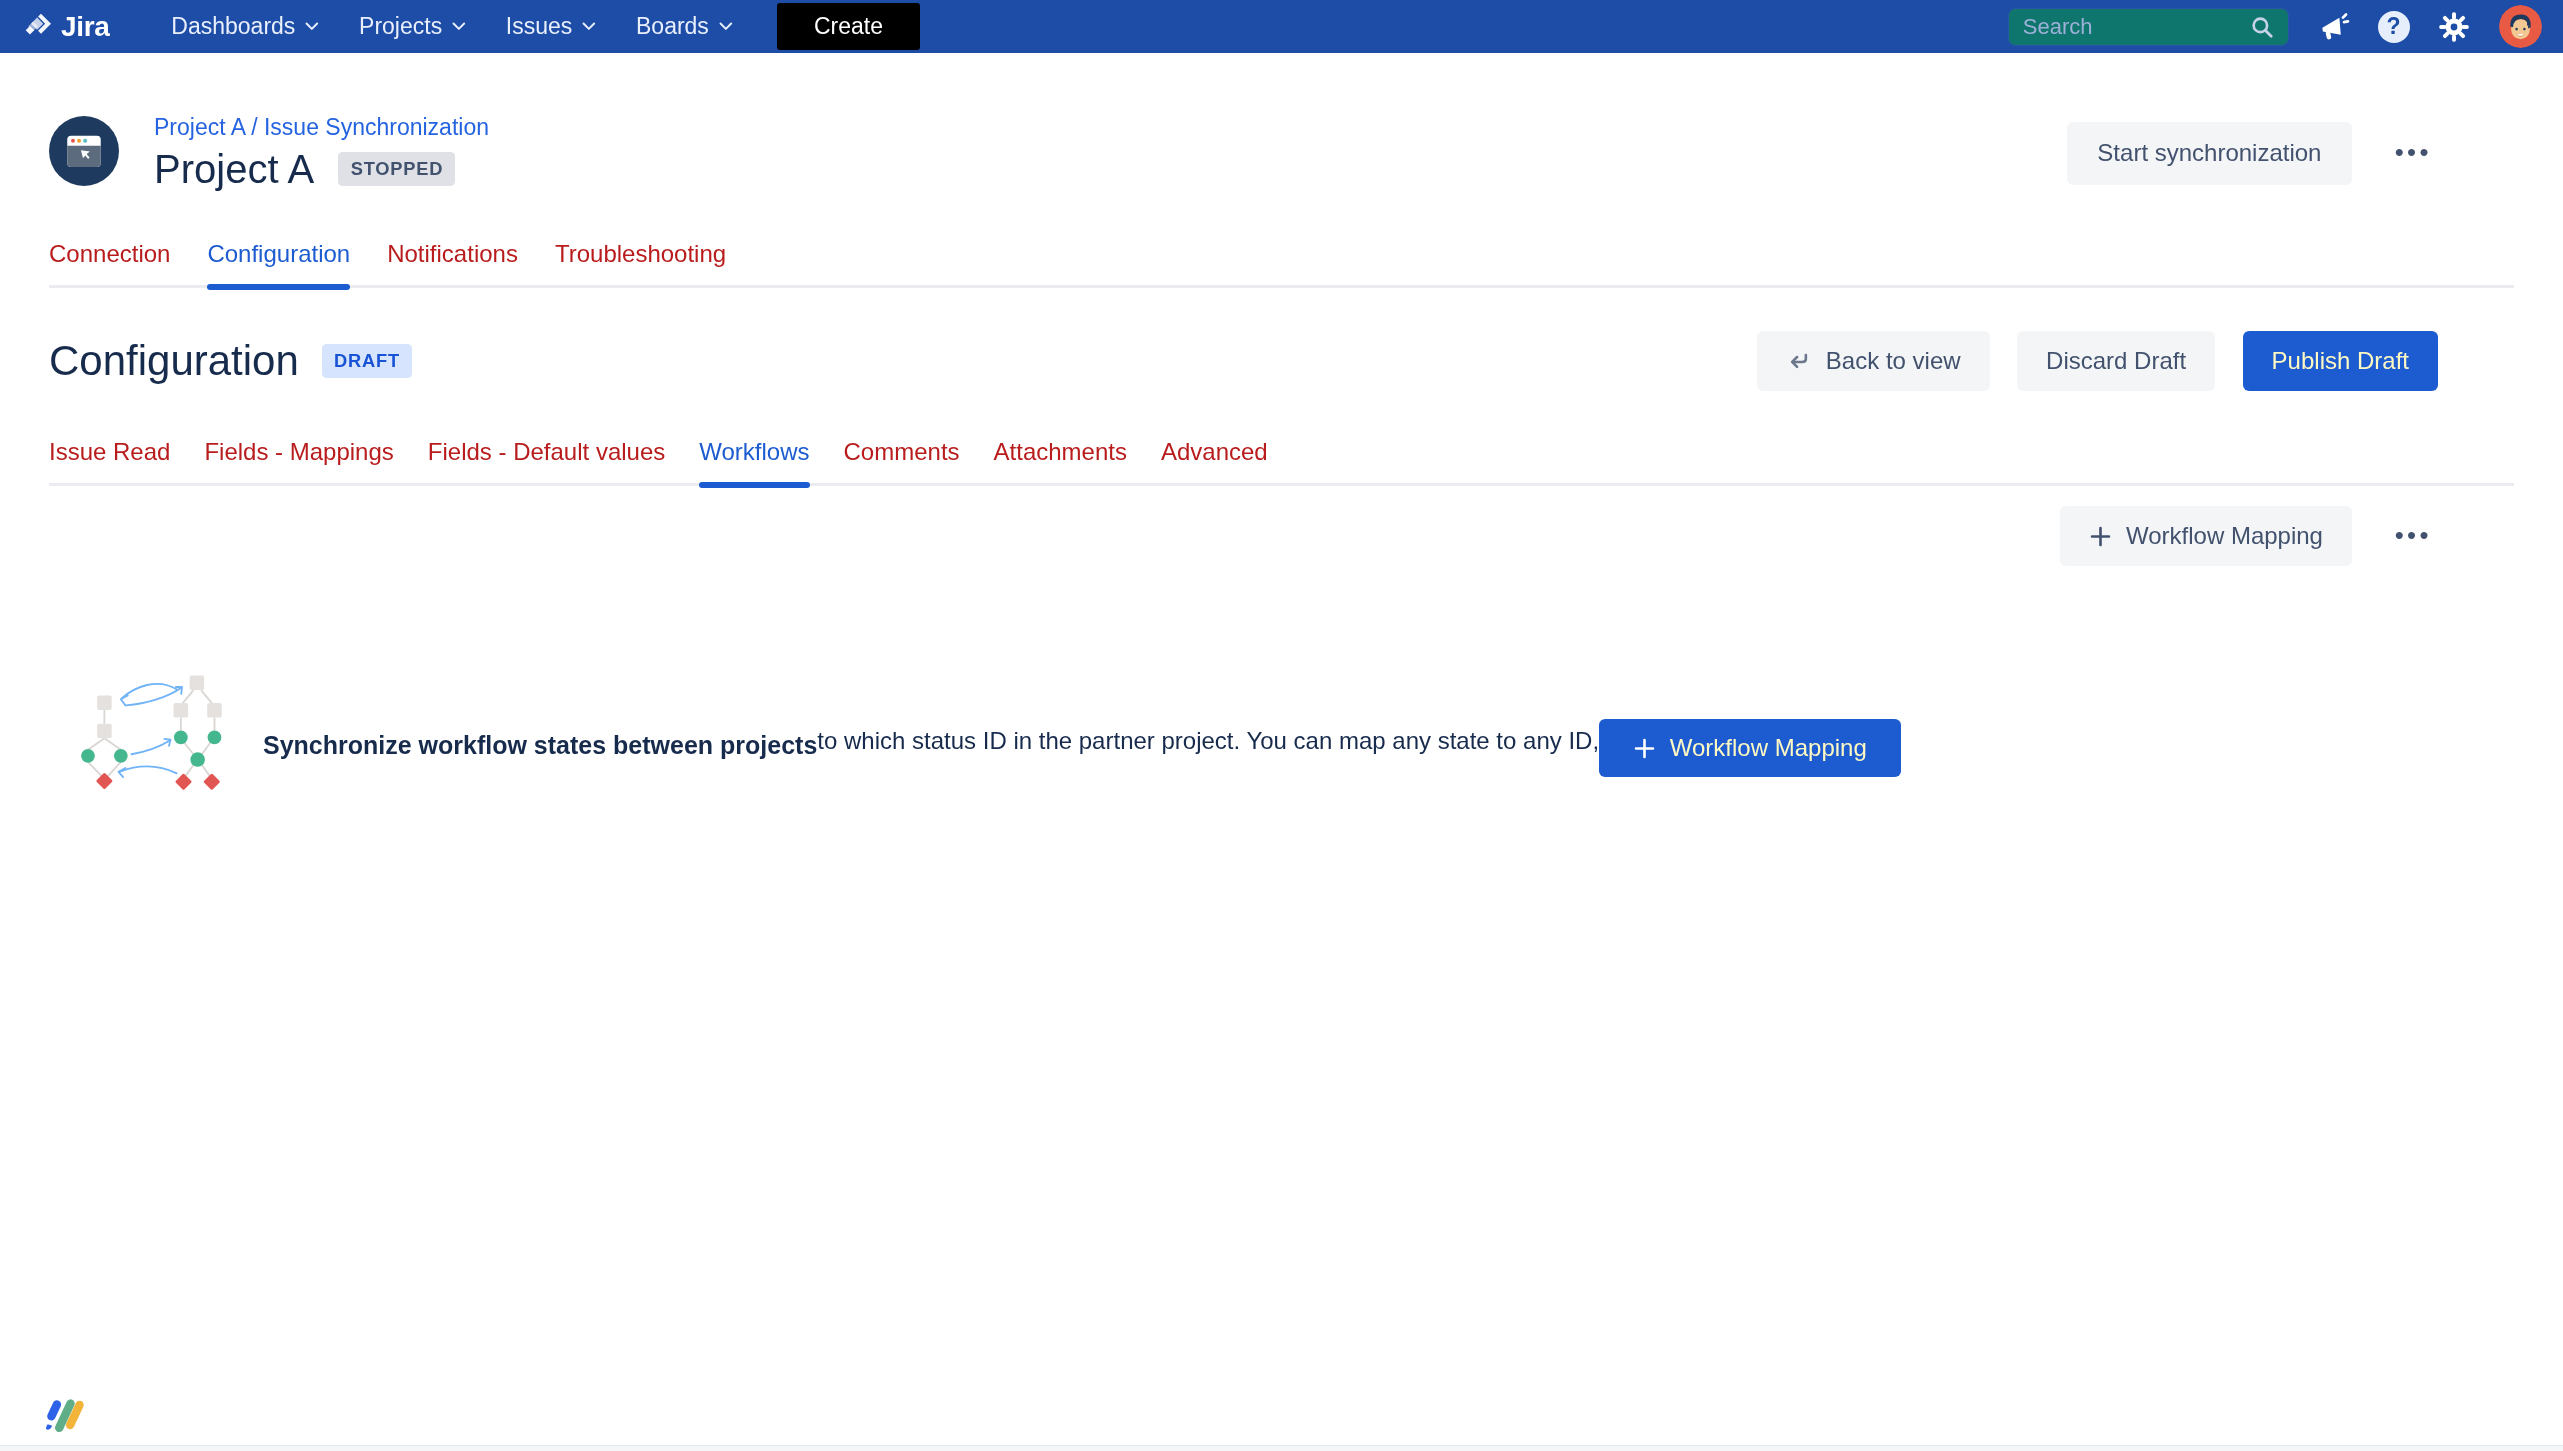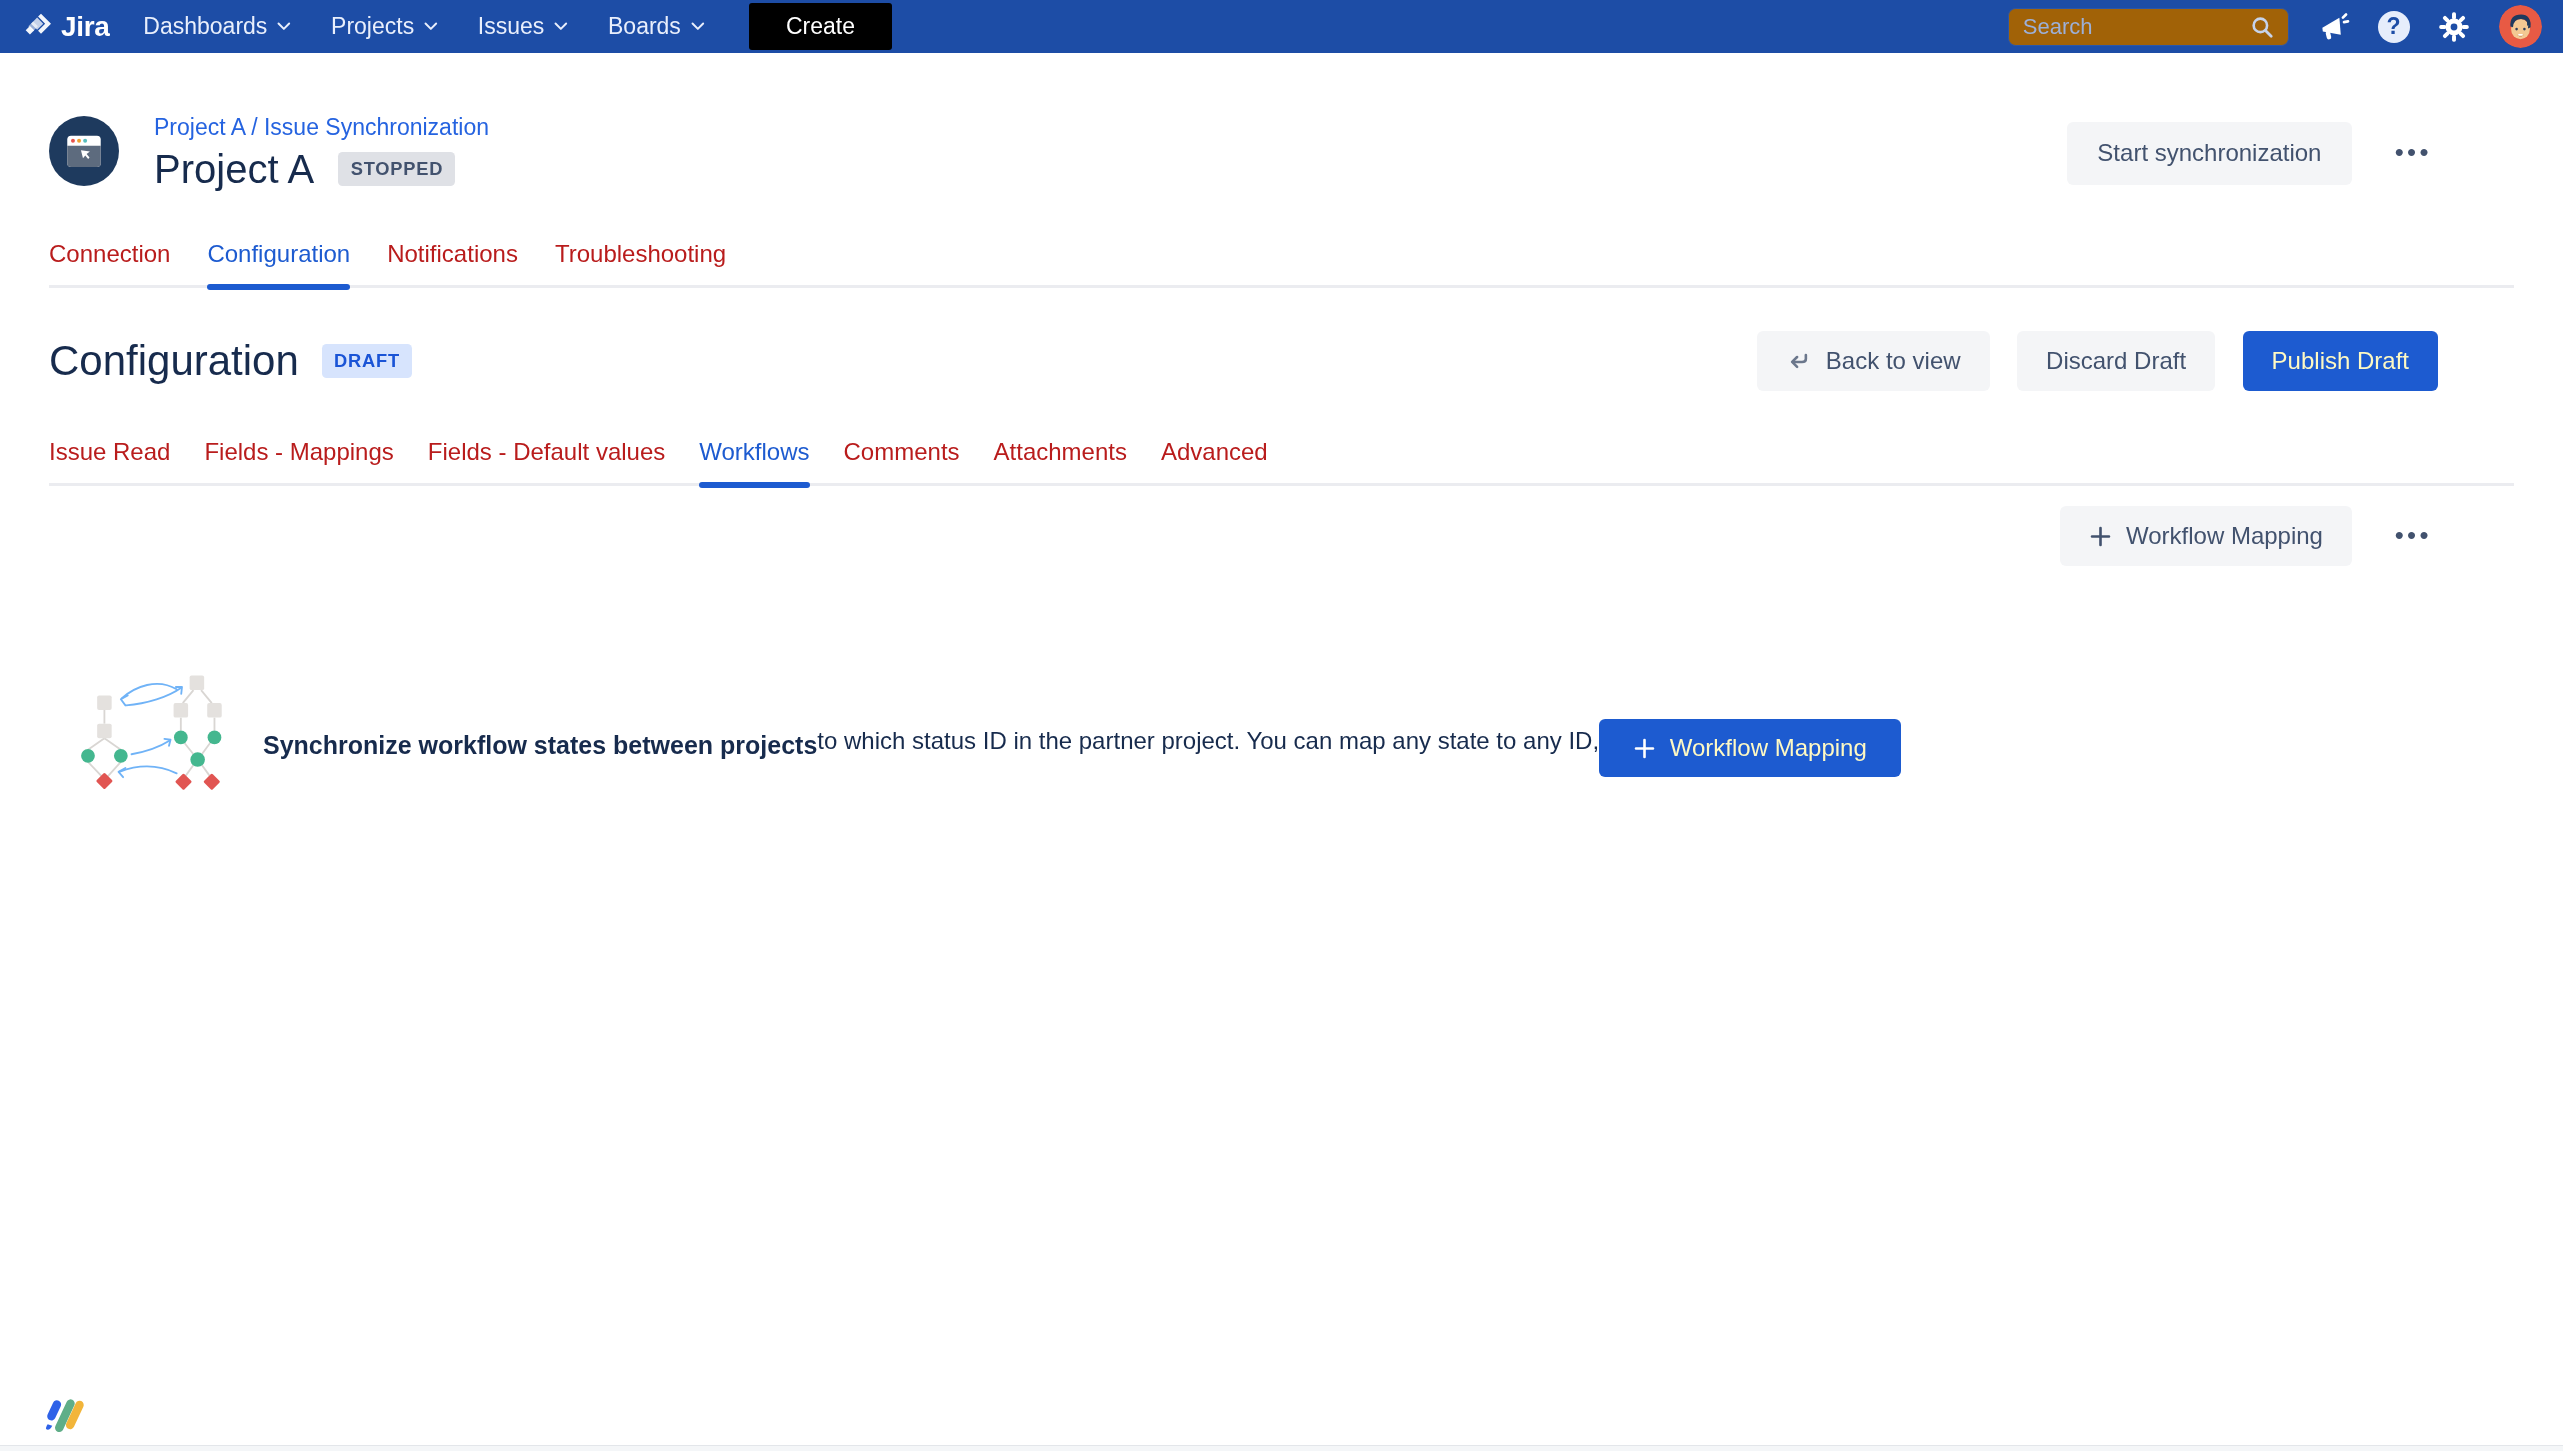--- a/index.html
+++ b/index.html
@@ -8,34 +8,34 @@
     width:2563px; height:1452px; position:relative; overflow:hidden;
     background:#ffffff; color:#172b4d;
     font-family:"Liberation Sans", sans-serif;
   }
 
   
   .topnav {
     height:53px; background:#1d4da6; display:flex; align-items:center;
     padding:0 21.4px 0 23px;
   }
-  .logo { display:flex; align-items:center; gap:6.1px; margin-right:14px; cursor:pointer;justify-content:flex-end; }
+  .logo { display:flex; align-items:center; gap:6.1px; margin-right:42px; cursor:pointer;justify-content:flex-end; }
   .logo-text { color:#fff; font-size:28px; font-weight:700; letter-spacing:-0.4px; }
   .nav-item {
     display:flex; align-items:center; gap:10px; color:#e9effc; font-size:23px;
     margin:0 20px; cursor:pointer; white-space:nowrap;
   }
   .btn-create {
     margin-left:24.4px; background:#000000; color:#fff; border:none; border-radius:3px;
     font-size:23px; font-weight:500; padding:10px 37px; cursor:pointer;
     font-family:inherit;
   }
   .nav-spacer { flex:1; }
   .searchbox {
-    width:281px; height:38px; background:#a16207; border:0.8px solid #2a56a9;
+    width:281px; height:38px; background:#0f766e; border:0.8px solid #2a56a9;
     border-radius:7.6px; display:flex; align-items:center; padding:0 12.2px; gap:7.6px;
   }
   .searchbox input {
     flex:1; background:transparent; border:none; outline:none;
     font-size:22px; color:#d6e0f5; font-family:inherit; min-width:0;
   }
   .searchbox input::placeholder { color:#9cb0d8; }
   .nav-icon-btn { margin-left:27.5px; background:none; border:none; padding:0; cursor:pointer;
     display:flex; align-items:center; justify-content:center; }
   .help-circle {

